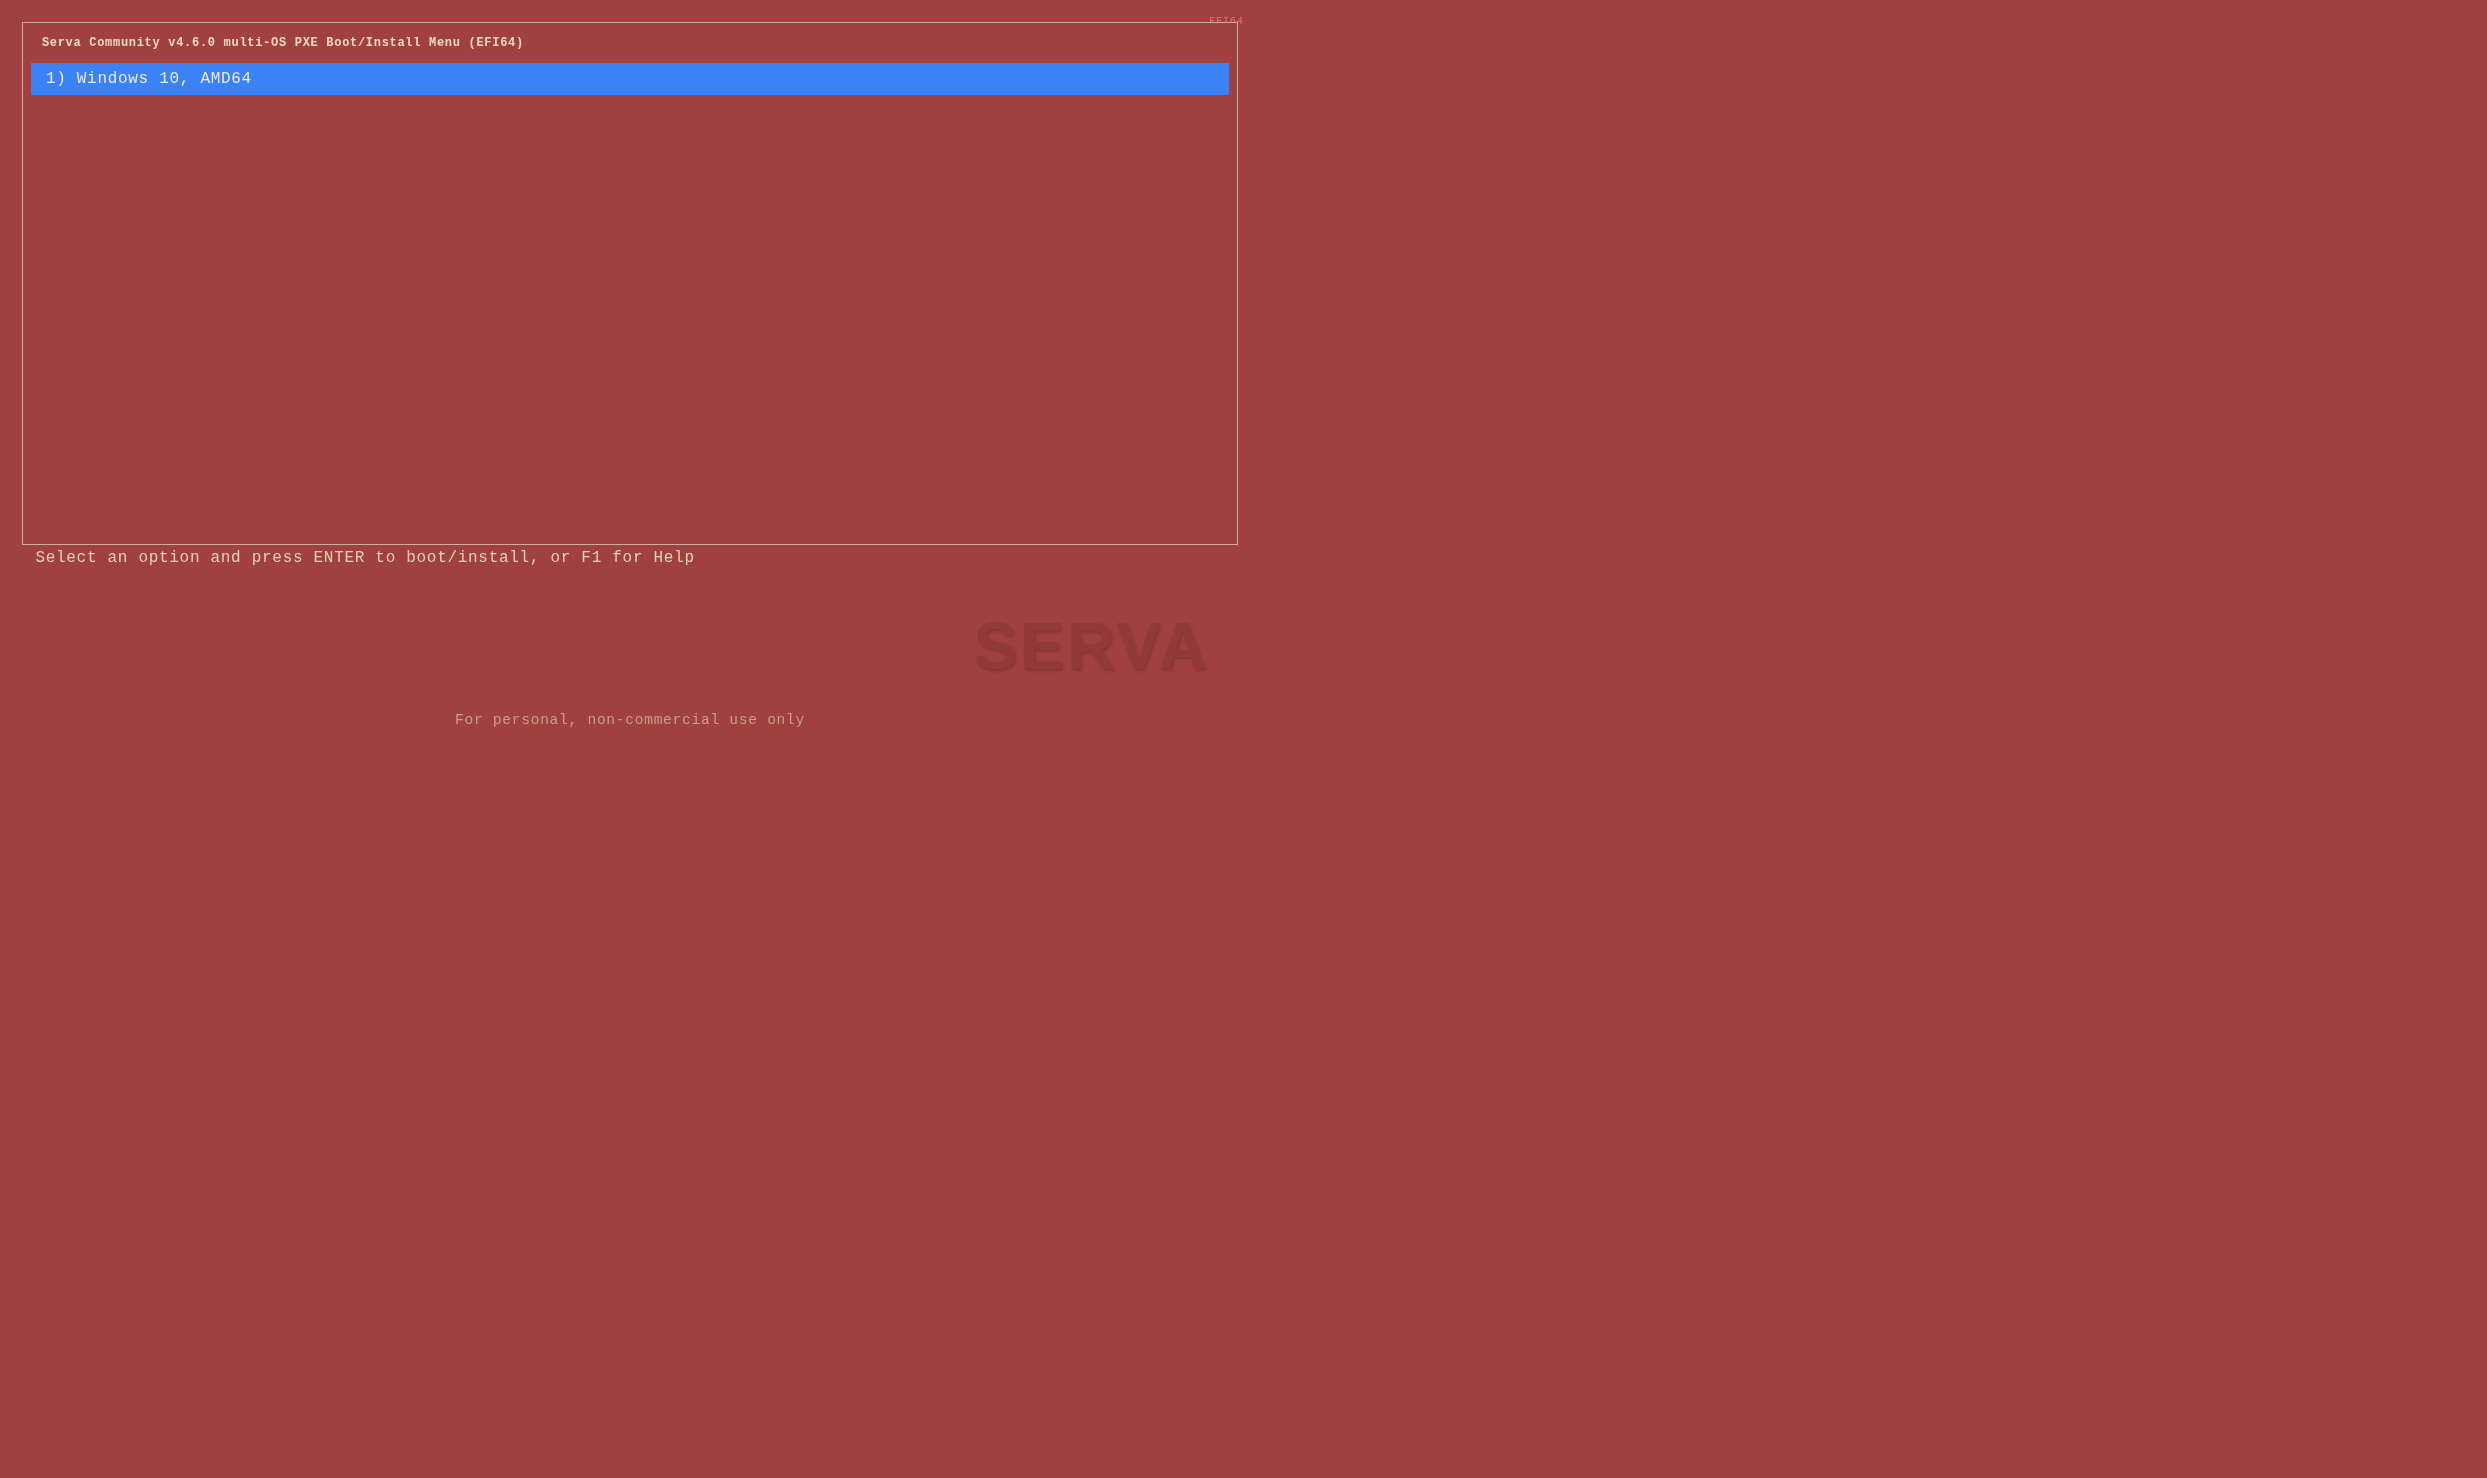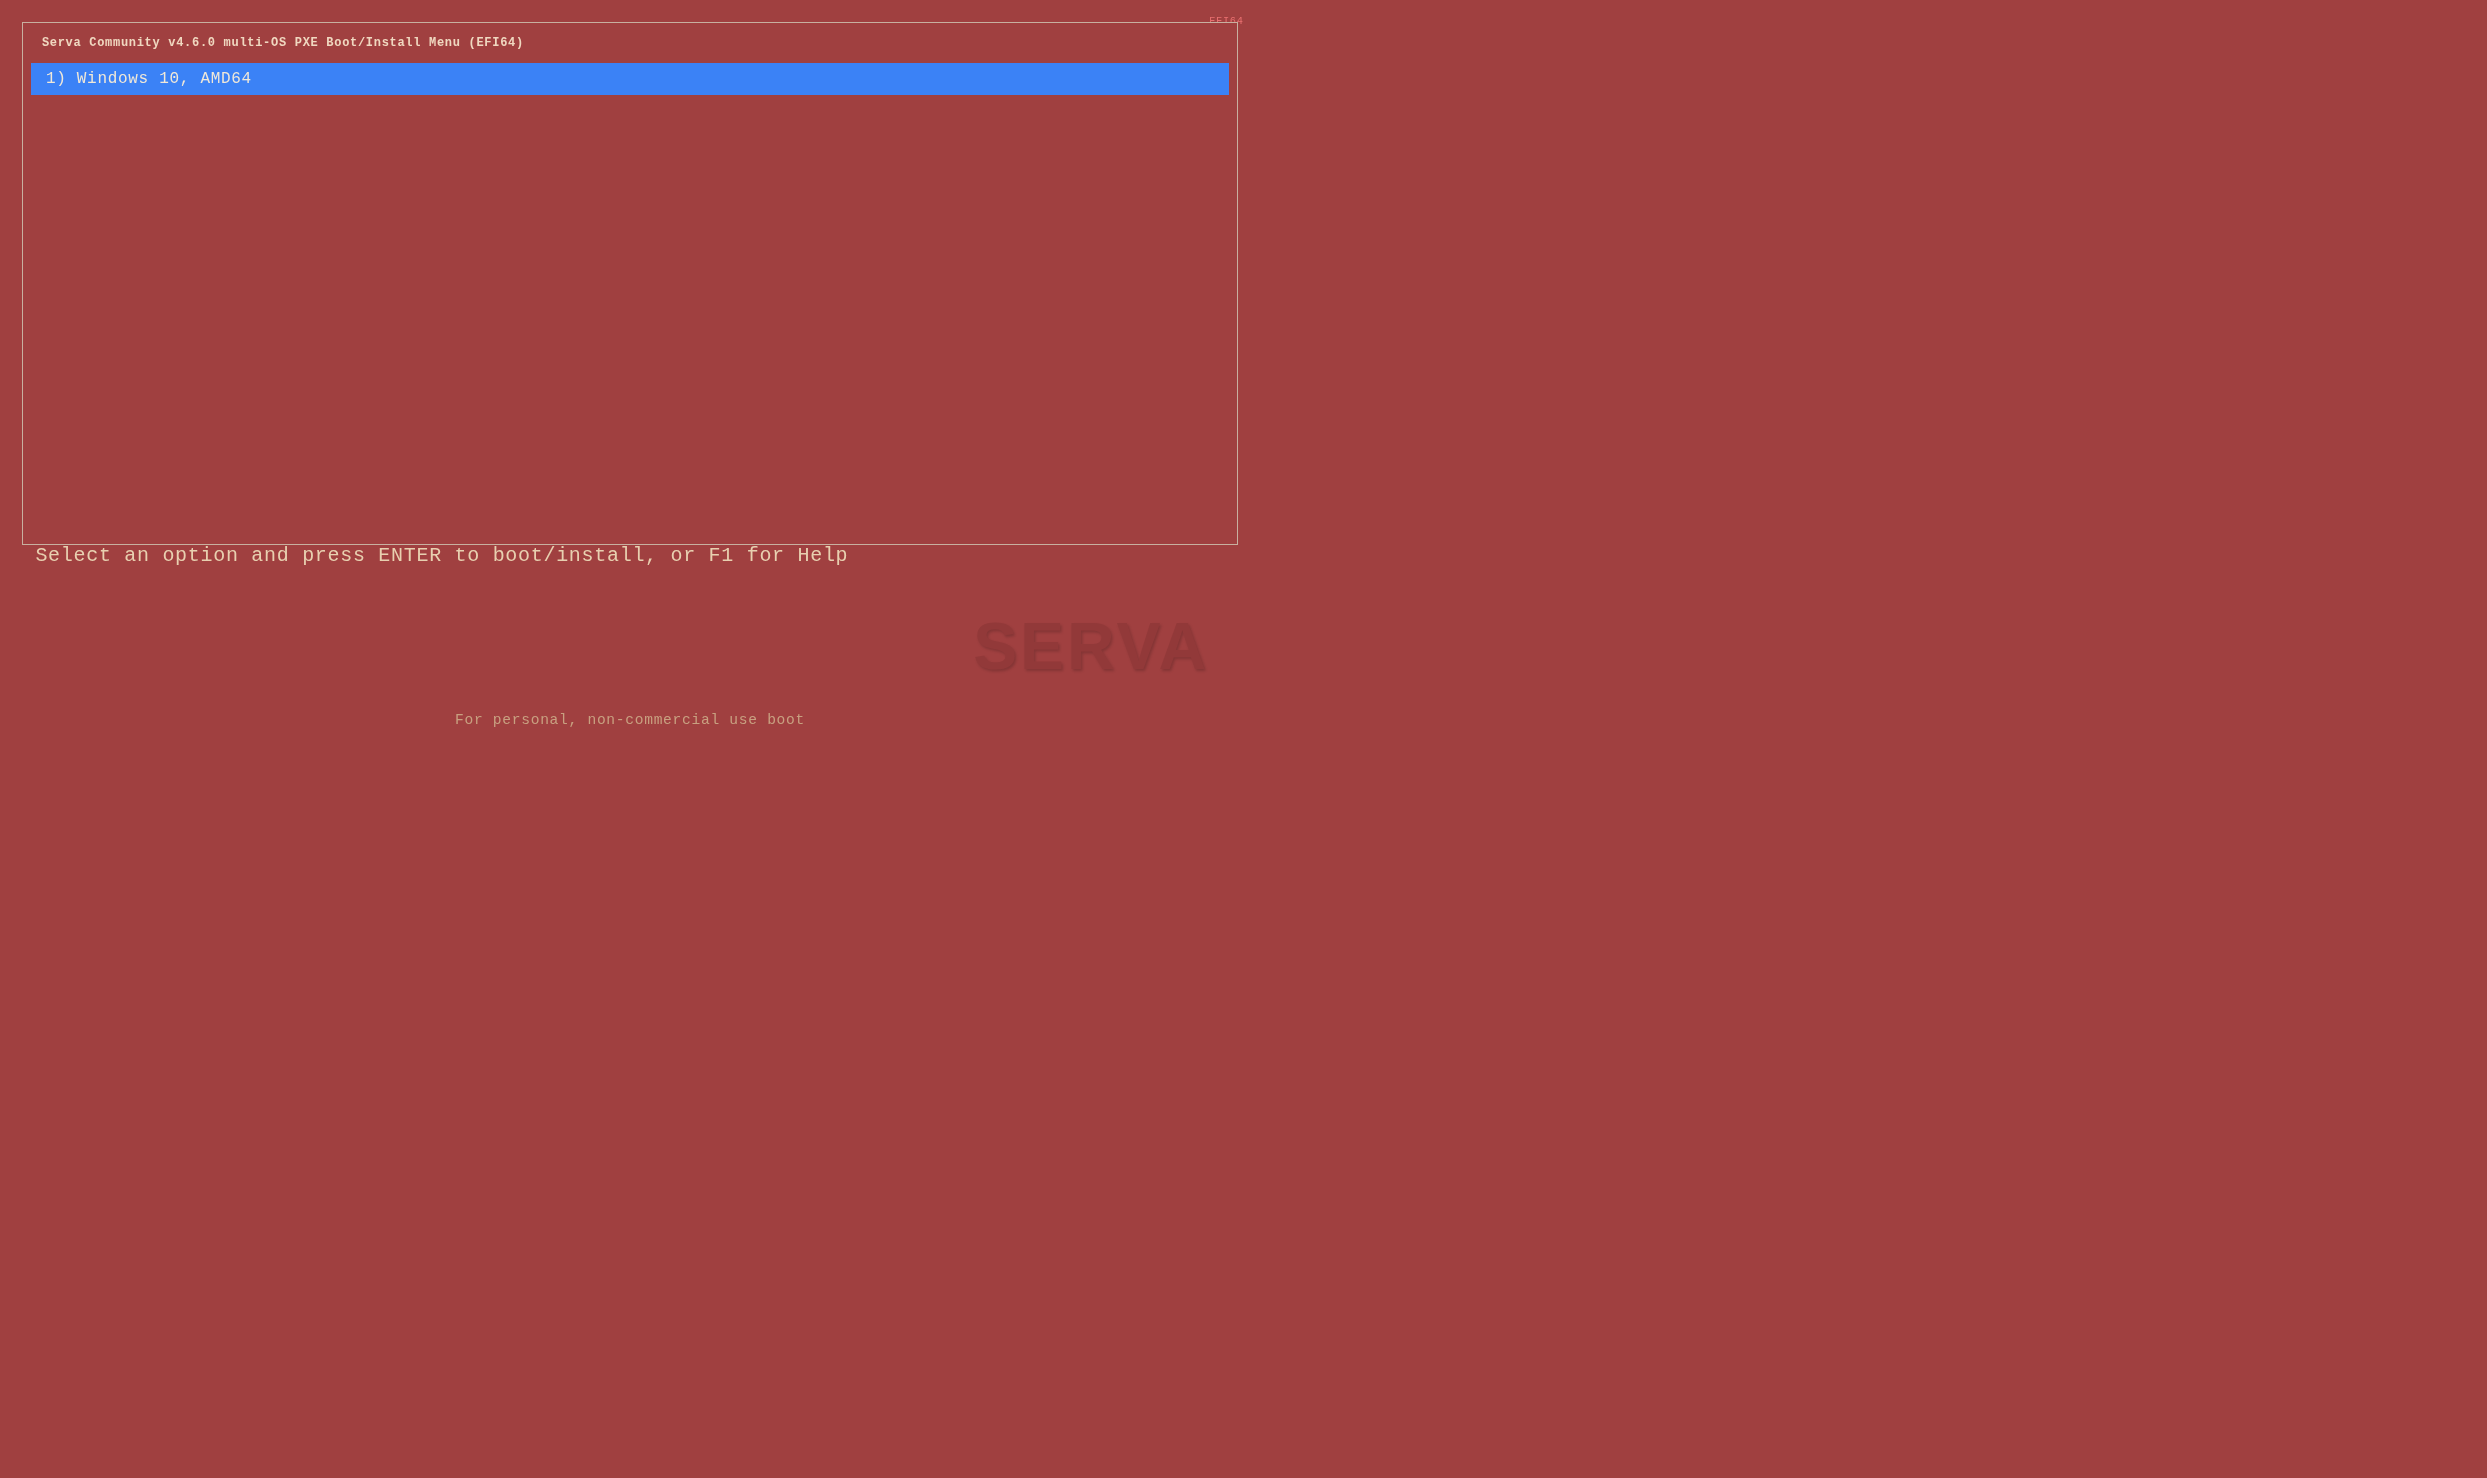--- a/index.html
+++ b/index.html
@@ -68,21 +68,21 @@
       background-color: transparent;
     }
 
     .status-bar {
       position: absolute;
       bottom: 161px;
       left: 0;
       right: 0;
       padding: 14.6px 23.4px;
       color: #e8d0b0;
-      font-size: 20px;
+      font-size: 16px;
       letter-spacing: 0.7px;
       text-align: left;
     }
 
     .serva-watermark {
       position: absolute;
       bottom: 59px;
       right: 39px;
       color: #8a3535;
       font-size: 66px;
@@ -113,14 +113,14 @@
   <div class="title-bar">Serva Community v4.6.0 multi-OS PXE Boot/Install Menu (EFI64)</div>
   <ul class="menu-list">
     <li class="menu-item selected">1)  Windows 10, AMD64</li>
   </ul>
 </div>
 
 <div class="status-bar">Select an option and press ENTER to boot/install, or F1 for Help</div>
 
 <div class="serva-watermark">SERVA</div>
 
-<div class="footer-text">For personal, non-commercial use boot</div>
+<div class="footer-text">For personal, non-commercial use only</div>
 
 
 </body></html>

